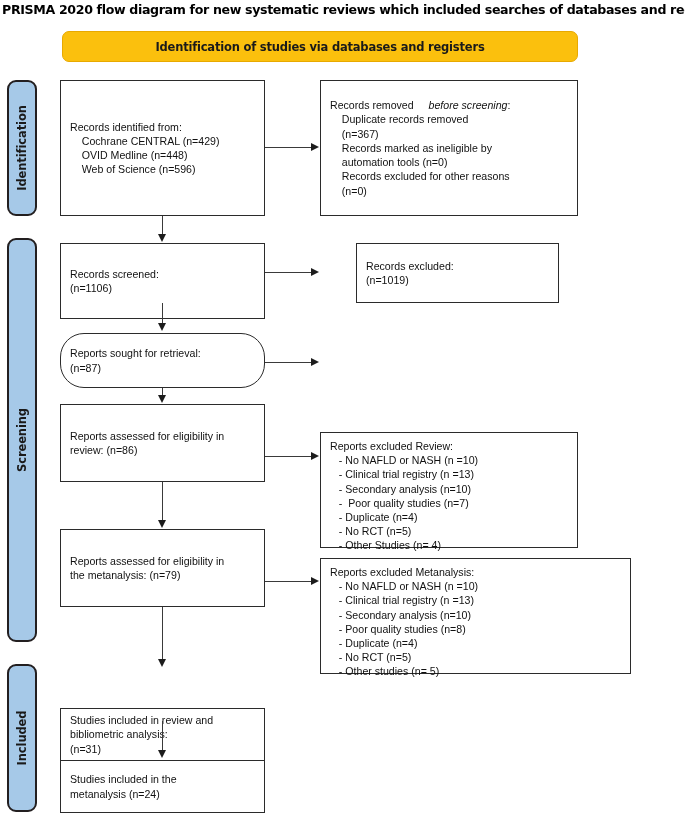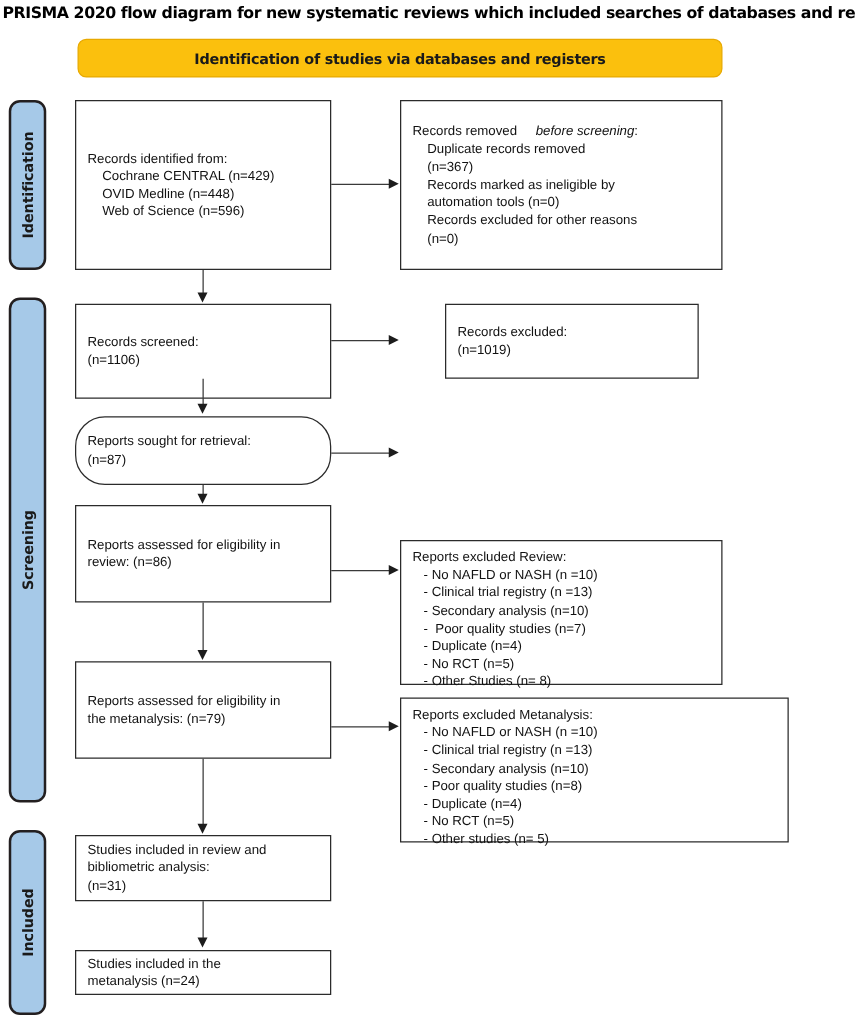--- a/index.html
+++ b/index.html
@@ -98,22 +98,22 @@
   .flow-box.top-aligned { justify-content: flex-start; }
   .flow-box .line { white-space: pre; }
   .flow-box .line .it { font-style: italic; padding-left: 12px; }
 
   
   #box-records-identified  { left: 60px; top: 80px;  width: 205px; height: 136px; }
   #box-records-screened    { left: 60px; top: 243px; width: 205px; height: 76px;  }
   #box-reports-sought      { left: 60px; top: 333px; width: 205px; height: 55px; border-radius: 24px;  }
   #box-reports-review      { left: 60px; top: 404px; width: 205px; height: 78px;  }
   #box-reports-meta        { left: 60px; top: 529px; width: 205px; height: 78px;  }
-  #box-studies-review      { left: 60px; top: 668px; width: 205px; height: 53px;  }
-  #box-studies-meta        { left: 60px; top: 760px; width: 205px; height: 36px;  }
+  #box-studies-review      { left: 60px; top: 708px; width: 205px; height: 53px;  }
+  #box-studies-meta        { left: 60px; top: 760px; width: 205px; height: 53px;  }
 
   
   #box-records-removed     { left: 320px; top: 80px;  width: 258px; height: 136px; }
   #box-records-excluded    { left: 320px; top: 243px; width: 203px; height: 60px; margin-left: 36px;  }
   #box-reports-notretrieved{ left: 320px; top: 333px; width: 203px; height: 55px;  }
   #box-excluded-review     { left: 320px; top: 400px; width: 258px; height: 116px; margin-top: 32px; }
   #box-excluded-meta       { left: 320px; top: 558px; width: 311px; height: 116px; }
 
   
   .connector {
@@ -198,21 +198,21 @@
   </div>
 
   <div class="flow-box top-aligned" id="box-excluded-review">
     <div class="line">Reports excluded Review:</div>
     <div class="line">   - No NAFLD or NASH (n =10)</div>
     <div class="line">   - Clinical trial registry (n =13)</div>
     <div class="line">   - Secondary analysis (n=10)</div>
     <div class="line">   -  Poor quality studies (n=7)</div>
     <div class="line">   - Duplicate (n=4)</div>
     <div class="line">   - No RCT (n=5)</div>
-    <div class="line">   - Other Studies (n= 8)</div>
+    <div class="line">   - Other Studies (n= 4)</div>
   </div>
 
   <div class="flow-box" id="box-reports-meta">
     <div class="line">Reports assessed for eligibility in</div>
     <div class="line">the metanalysis: (n=79)</div>
   </div>
 
   <div class="flow-box top-aligned" id="box-excluded-meta">
     <div class="line">Reports excluded Metanalysis:</div>
     <div class="line">   - No NAFLD or NASH (n =10)</div>

